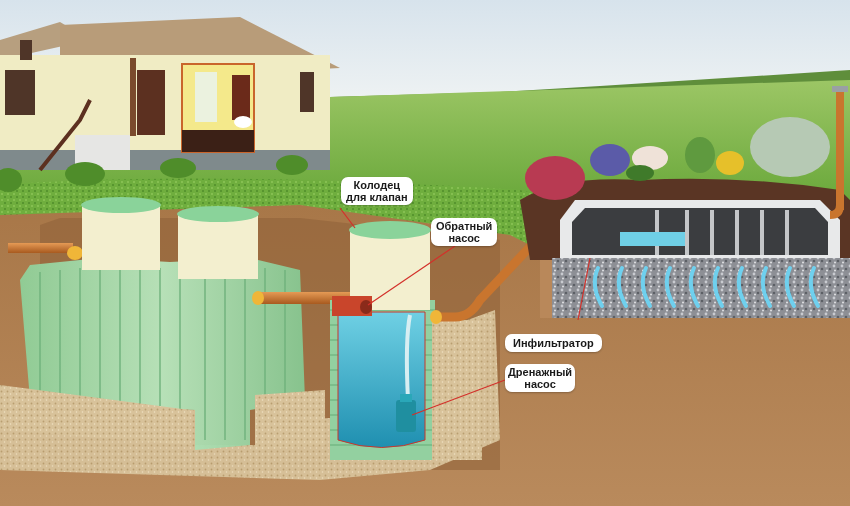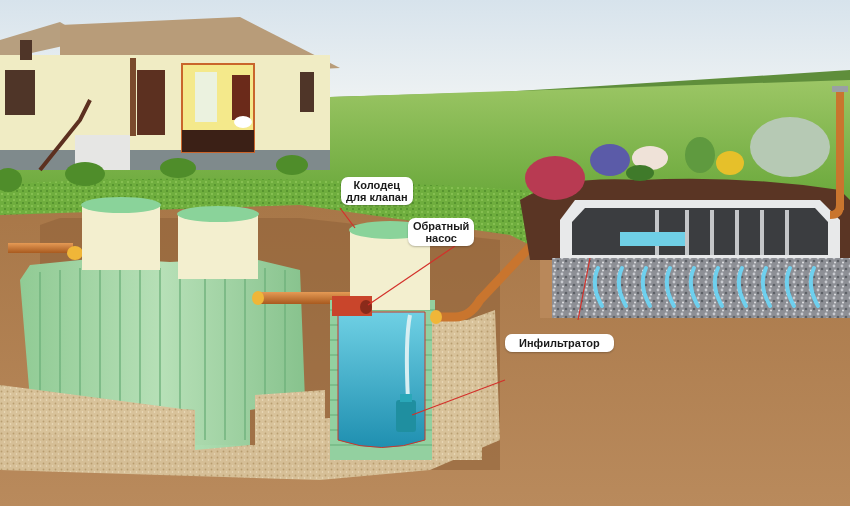--- a/index.html
+++ b/index.html
@@ -209,20 +209,24 @@
       <line x1="455" y1="246" x2="368" y2="305"></line>
       <line x1="590" y1="258" x2="578" y2="320"></line>
       <line x1="505" y1="380" x2="412" y2="415"></line>
     </g>
   </svg>
 
   <div class="label" style="left:308px; top:177px;margin-left:33px;">
     <span>Колодец</span>
     <span>для клапан</span>
   </div>
-  <div class="label" style="left:408px; top:218px;">
+  <div class="label" style="left:431px; top:218px;">
     <span>Обратный</span>
     <span>насос</span>
   </div>
-  <div class="label" style="left:505px; top:334px; padding:3px 14px;">
+  <div class="label" style="left:505px; top:334px; padding:3px 8px;">
     <span>Инфильтратор</span>
   </div>
+  <div class="label" style="left:505px; top:364px; padding:2px 3px;">
+    <span>Дренажный</span>
+    <span>насос</span>
+  </div>
 </div>
 
 </body></html>

